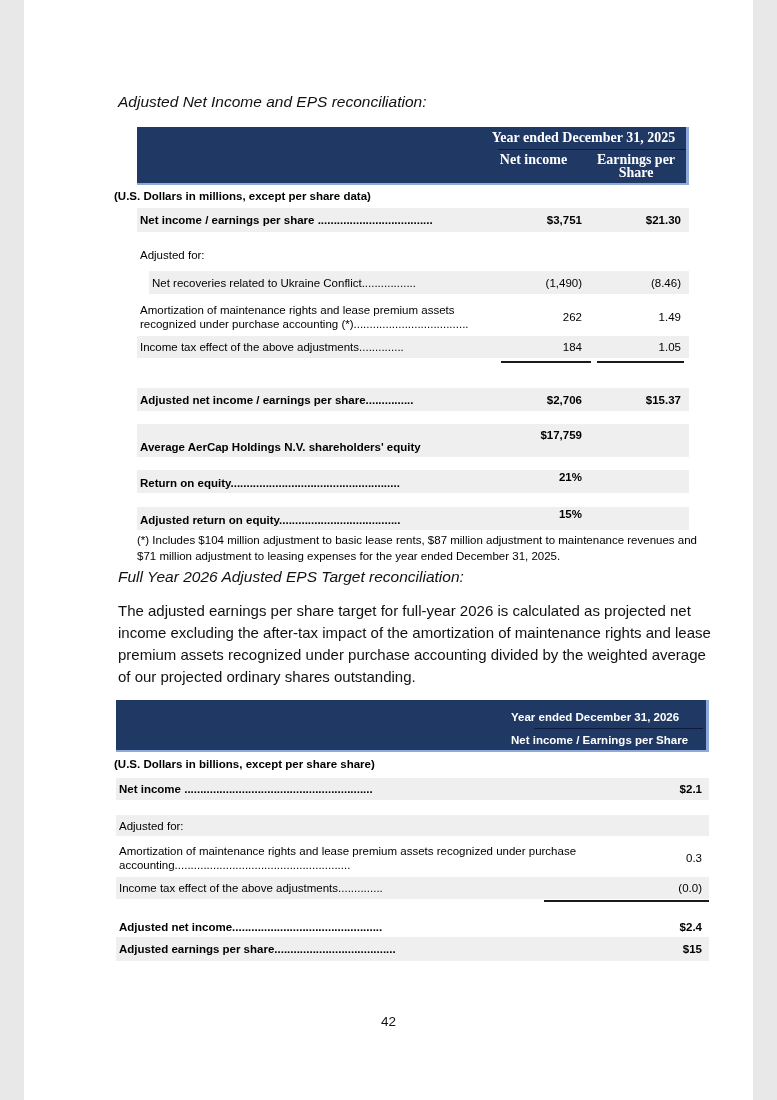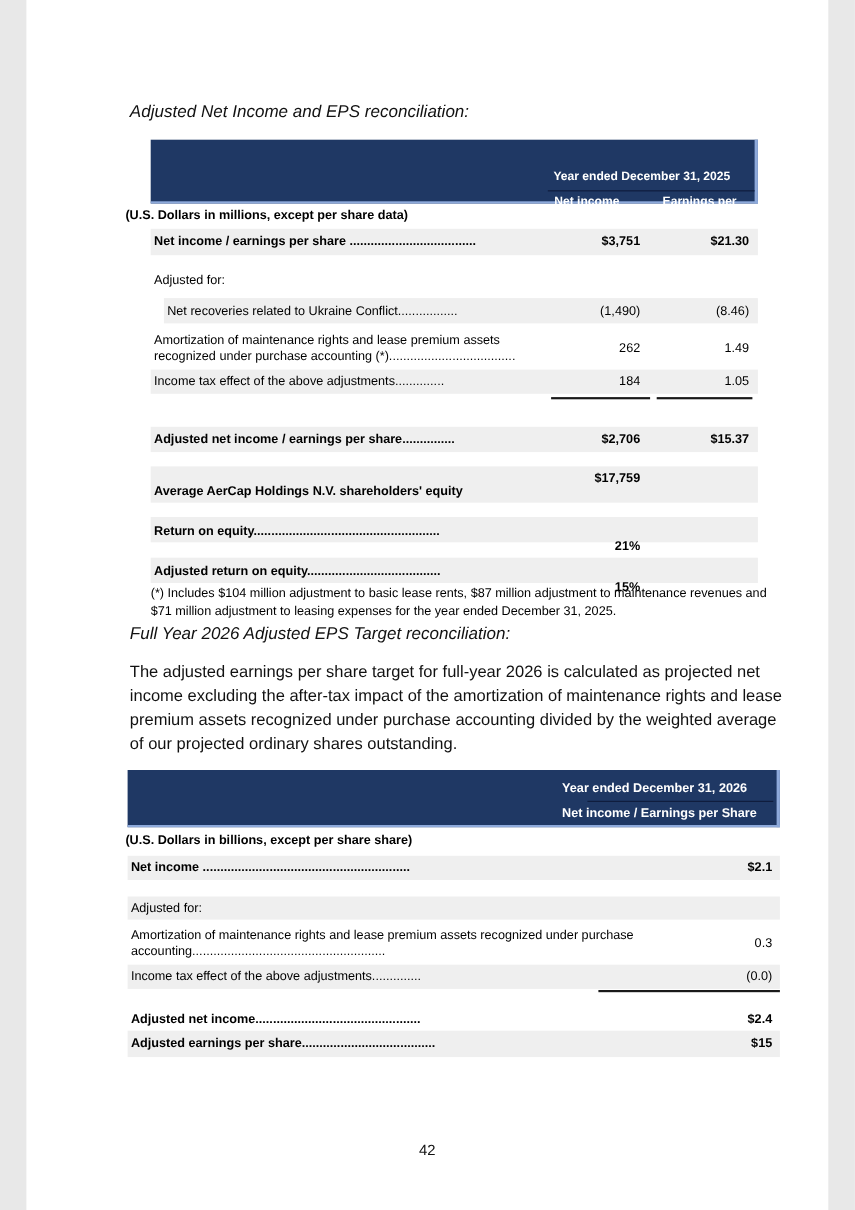--- a/index.html
+++ b/index.html
@@ -36,32 +36,32 @@
   .row.bold{font-weight:700;}
   .row .lbl{flex:1;padding-left:3px;}
   .tbl1 .v1{width:104px;text-align:right;padding-right:7px;}
   .tbl1 .v2{width:100px;text-align:right;padding-right:8px;}
   .tbl2 .v{width:110px;text-align:right;padding-right:7px;}
 
   
   .row.split{align-items:stretch;}
   .row.split .lbl{align-self:flex-end;padding-bottom:3px;}
   .row.split .v1{align-self:flex-start;padding-top:4px;}
-  .row.split2 .v1{padding-top:20px;}
+  .row.split2 .v1{padding-top:0;}
   .row.split2 .lbl{padding-bottom:3px;}
 
   
   .thead{
     background:var(--header-bg);color:#fff;font-weight:700;
     border-right:3px solid var(--header-edge);
     border-bottom:2px solid var(--header-edge);
     display:flex;justify-content:flex-end;
   }
   .thead1{height:58px;}
-  .hd1{width:205px;text-align:center;padding-top:27px;font-size:11px;}
+  .hd1{width:205px;text-align:center;padding-top:3px;font-size:14px;font-family:Liberation Serif, serif;}
   .hd1-period{line-height:15px;}
   .hd1-rule{height:0;border-bottom:1.6px solid var(--header-rule);margin:4px 0 0 17px;}
   .hd1-cols{display:flex;padding-top:3px;}
   .hd1-c1{width:105px;line-height:13px;}
   .hd1-c2{width:100px;line-height:13px;}
 
   
   .thead2{height:52px;display:block;}
   .hd2{margin-left:auto;width:195px;padding-top:10px;padding-right:3px;
        text-align:left;font-size:11.5px;}
@@ -92,21 +92,21 @@
 
   
   .s0{margin-top:6px;height:22px;}
   .s1{margin-top:15px;height:21px;}
   .s2{margin-top:2px;height:39px;}
   .s3{height:22px;}
   .s4{margin-top:15px;height:20px;}
   .s5{height:24px;}
 
   .pagenum{position:absolute;top:1014px;left:0;width:100%;text-align:center;
-           font-size:13.5px;color:#111;margin-top:24px;}
+           font-size:13.5px;color:#111;}
 </style>
 </head>
 <body>
 
 <div class="page">
 
   <h1 class="sec-title t1-title">Adjusted Net Income and EPS reconciliation:</h1>
 
   <div class="tbl tbl1">
     <div class="thead thead1">

